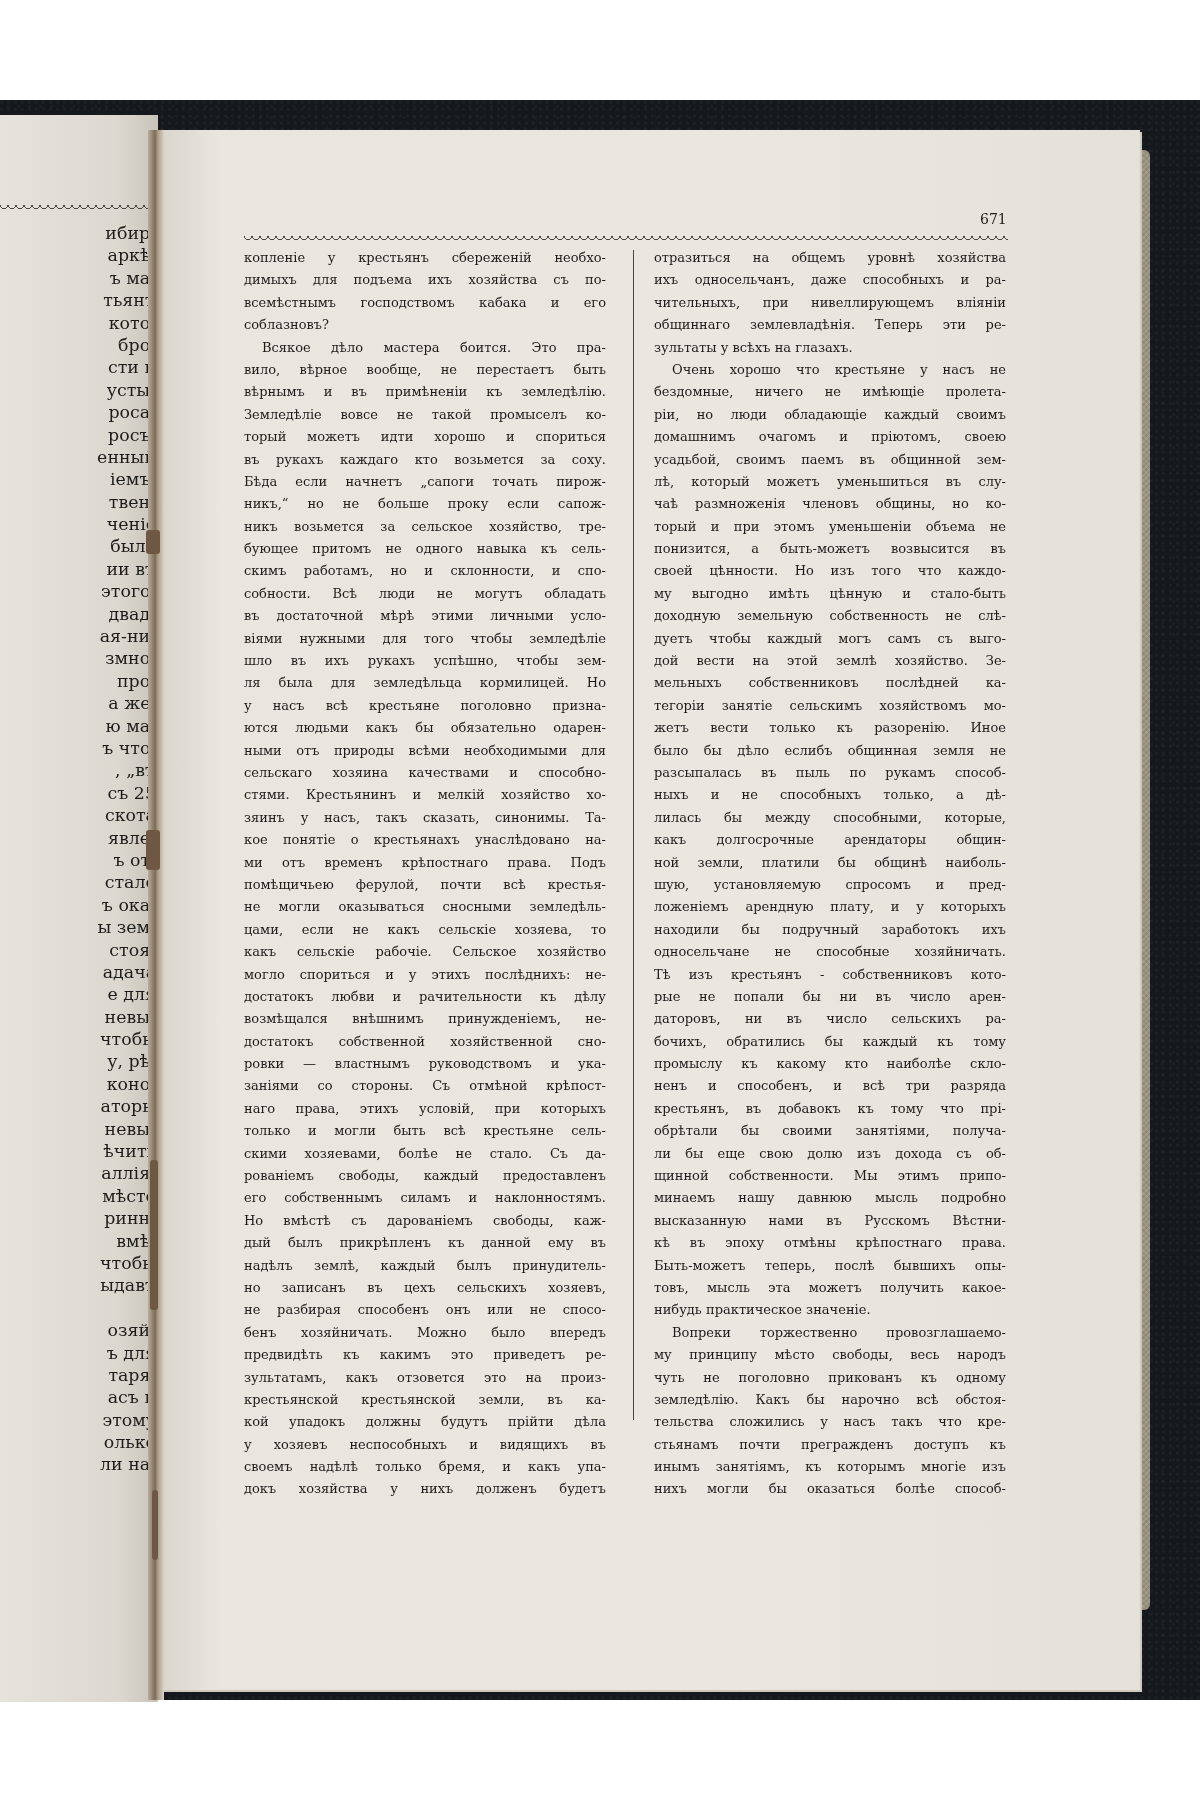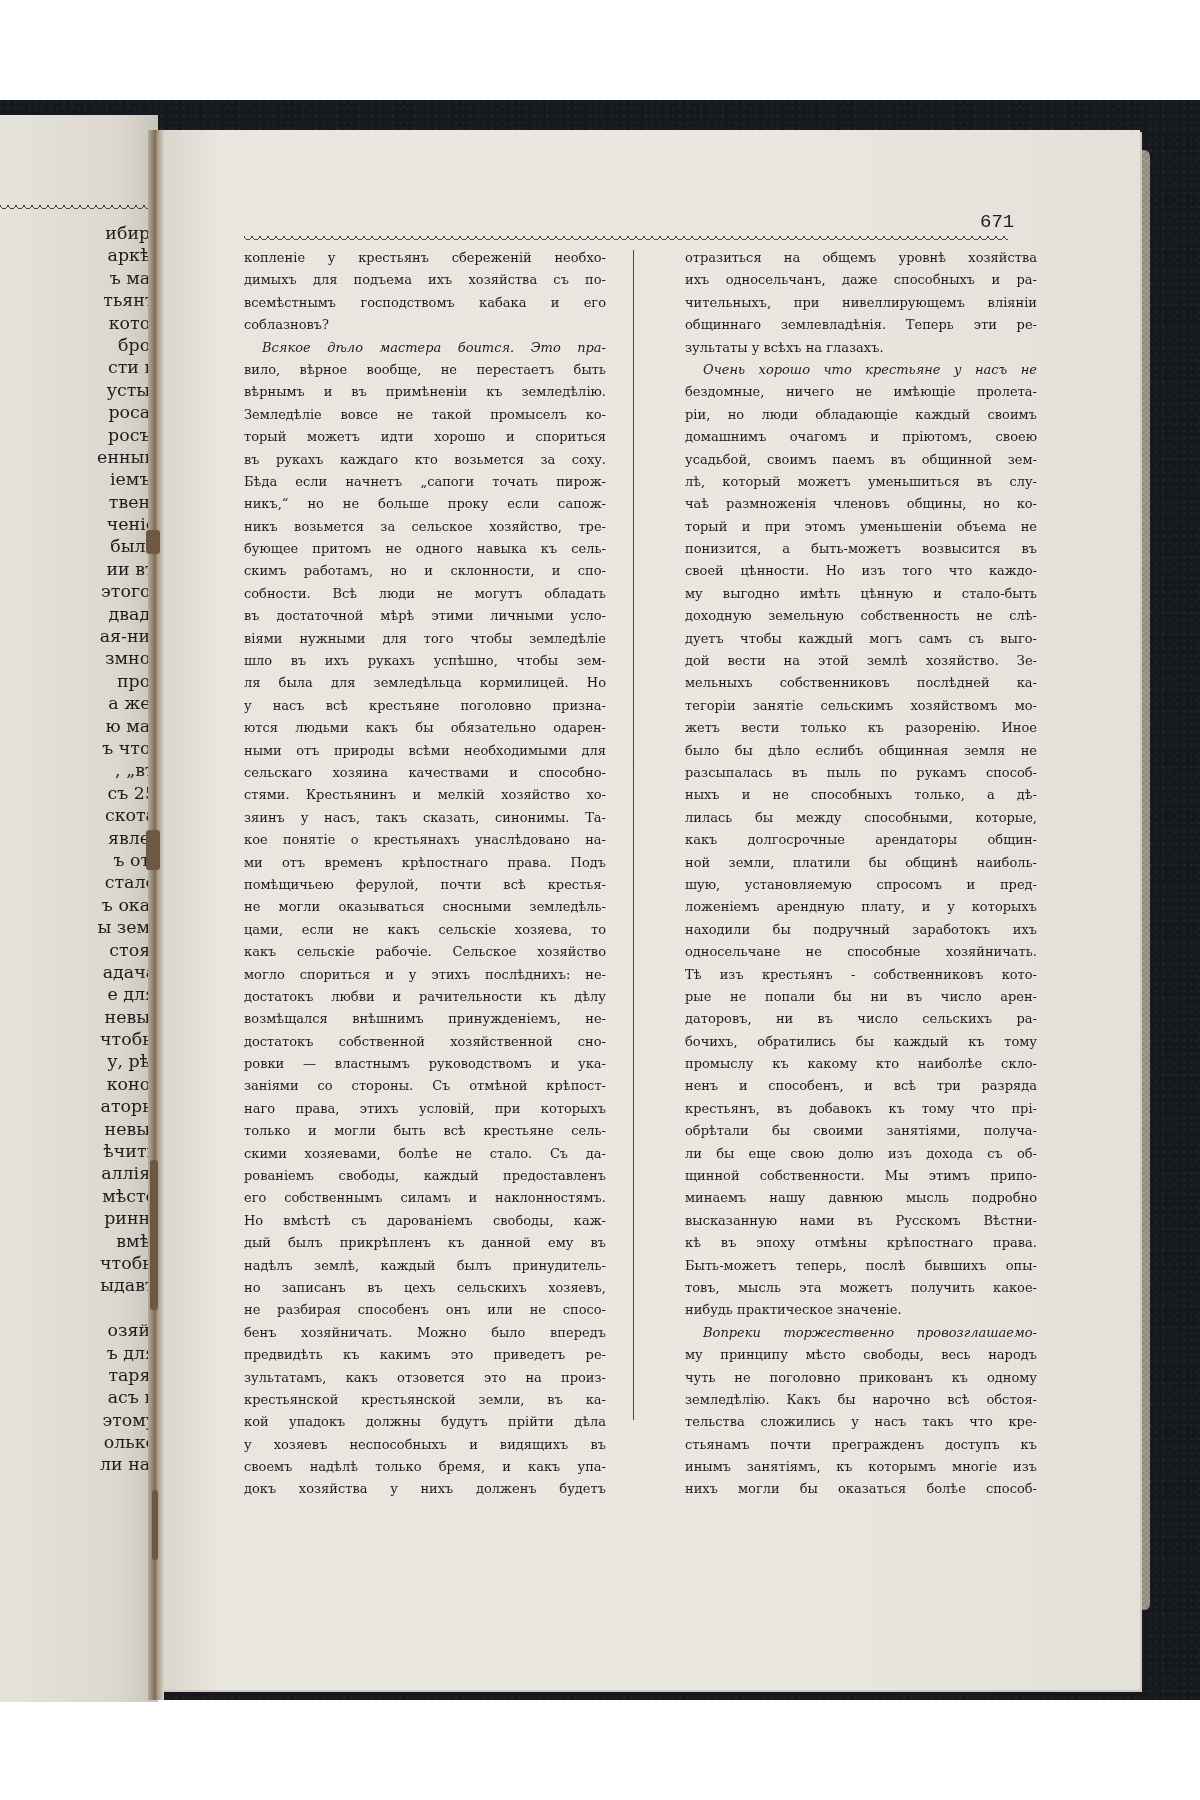--- a/index.html
+++ b/index.html
@@ -35,37 +35,37 @@
     position:absolute; left:160px; top:130px; width:980px; height:1560px;
     background:linear-gradient(to right, #d9d5cd 0%, #e9e6df 6%, #eae7e1 60%, #e4e1da 100%);
     box-shadow: 2px 2px 0 #cfc9bd;
   }
   .text-col {
     position:absolute; font-size:13px; line-height:22.4px; color:#1e1c1a;
     text-align:justify; text-align-last:justify;
   }
   .text-col .line { display:block; white-space:nowrap; height:22.4px; }
   .text-col .line.last { text-align-last:left; }
-  .text-col .line.indent { padding-left:18px;font-style:italic; }
+  .text-col .line.indent { padding-left:18px; }
   .left-frag { left:0; top:222px; width:156px; text-align:right; text-align-last:right; font-size:17.4px; }
   .left-frag .line { text-align:right; overflow:hidden; }
   .col1 { left:244px; top:247px; width:362px; }
-  .col2 { left:654px; top:247px; width:352px;margin-left:31px; }
+  .col2 { left:654px; top:247px; width:352px; }
   .wavy {
     position:absolute; height:8px;
     background-image: radial-gradient(circle at 4px 0px, transparent 3px, #4a4743 3px, #4a4743 4px, transparent 4px);
     background-size:8px 6px; background-repeat:repeat-x;
   }
   .wavy-main { left:244px; top:236px; width:764px; }
   .wavy-left { left:0; top:205px; width:150px; }
   .col-divider {
     position:absolute; left:633px; top:250px; width:1px; height:1170px; background:#4a4743;
   }
   .page-num {
-    position:absolute; left:980px; top:211px; font-size:19px; color:#1e1c1a;font-family:Liberation Mono, monospace;
+    position:absolute; left:980px; top:211px; font-size:14px; color:#1e1c1a;
   }
   .italic { }
   .stain { position:absolute; left:146px; width:14px; background:#6e5843; border-radius:3px; }
 </style>
 </head>
 <body>
 
 <div class="leather"></div>
 <div class="cover"></div>
 

